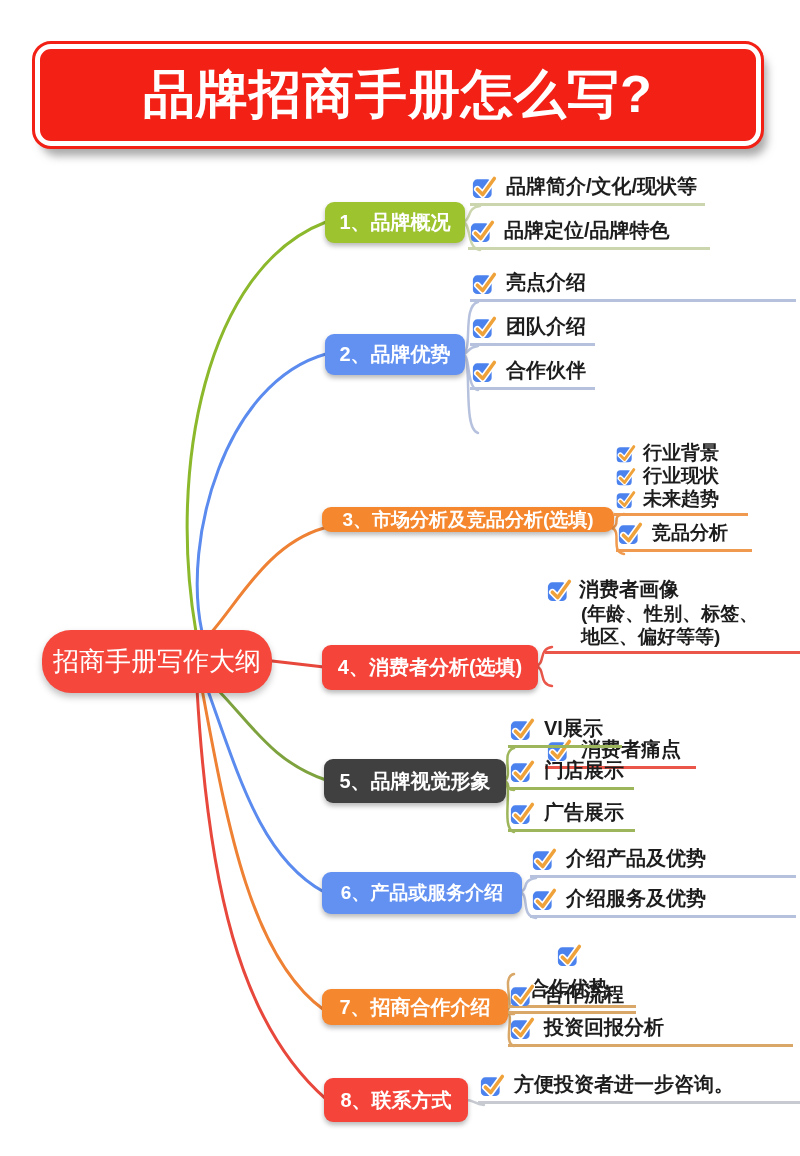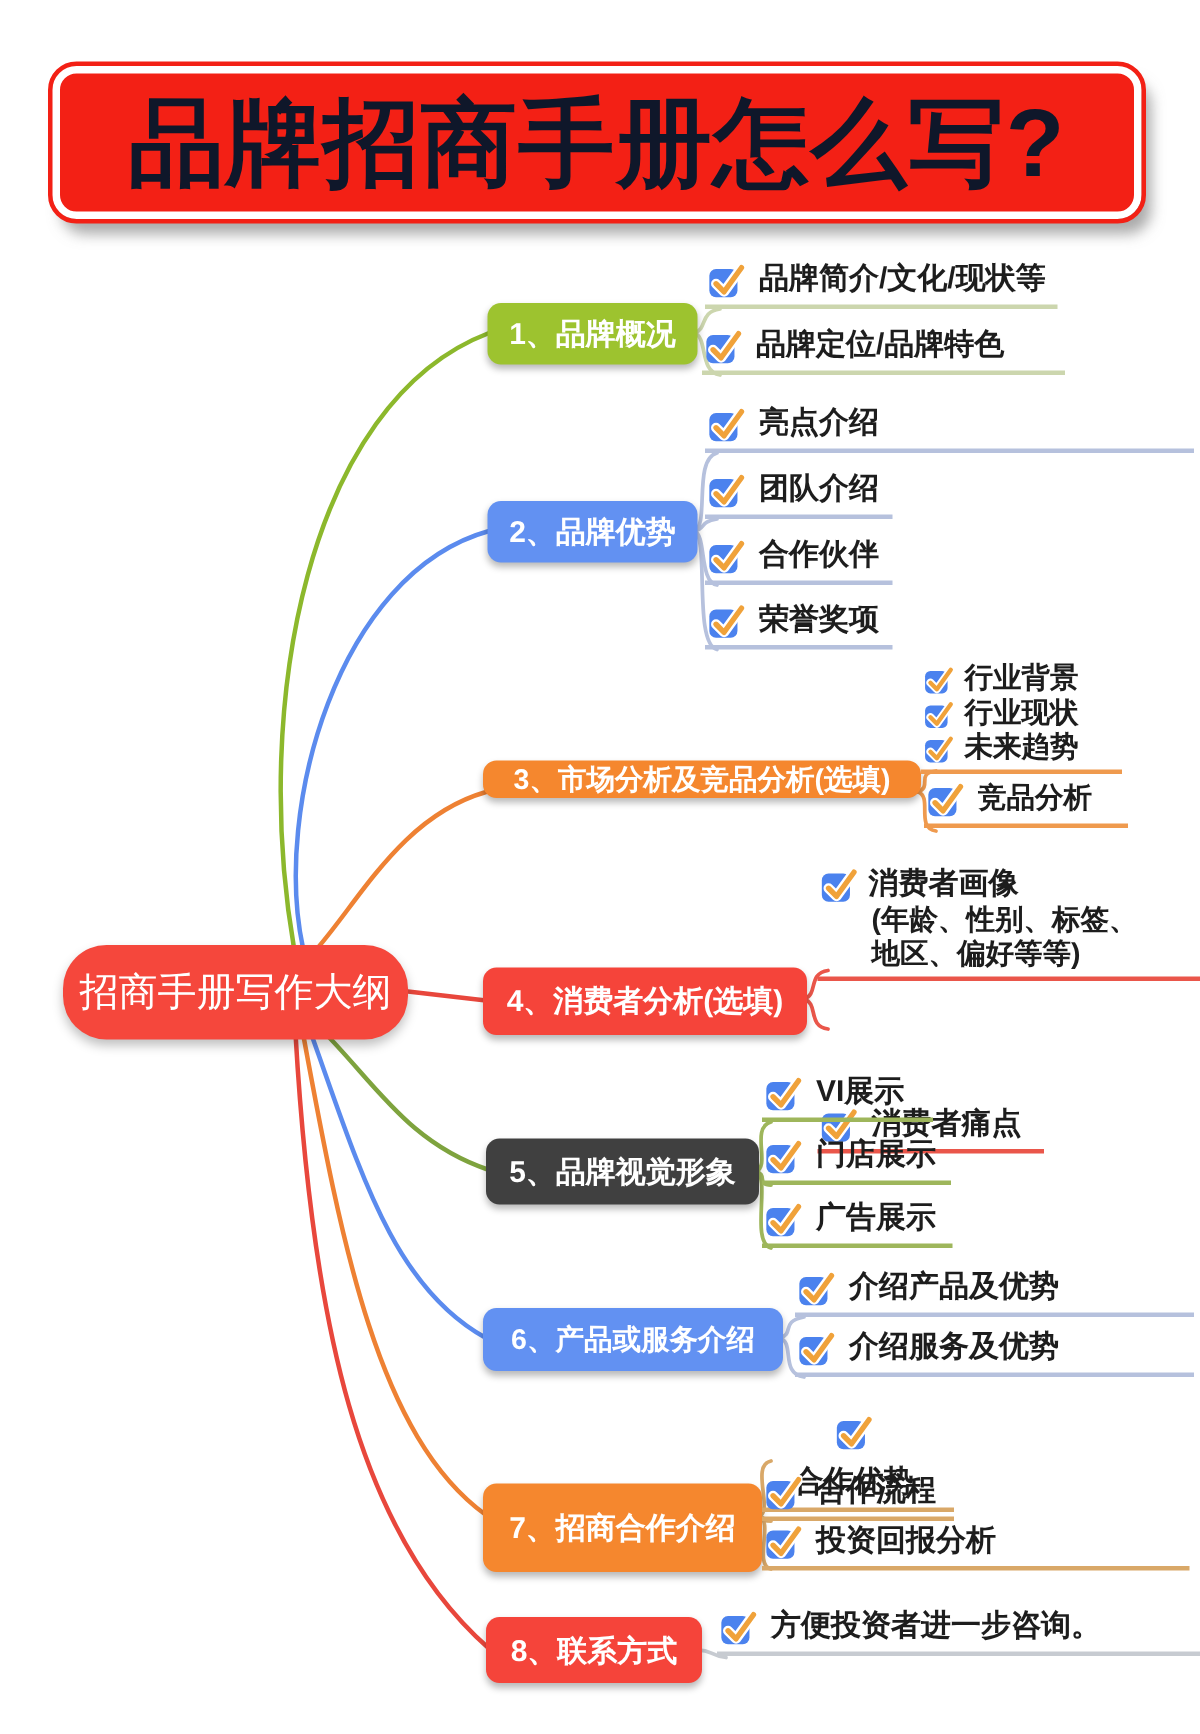--- a/index.html
+++ b/index.html
@@ -3,39 +3,39 @@
 <meta charset="utf-8">
 <style>
   html,body{margin:0;padding:0;background:#ffffff;}
   #canvas{position:relative;width:800px;height:1156px;background:#ffffff;overflow:hidden;
           font-family:"Liberation Sans","DejaVu Sans",sans-serif;}
   
   .banner{position:absolute;left:35px;top:44px;width:716px;height:92px;
           background:#f32015;border:5px solid #ffffff;outline:3px solid #f32015;
           border-radius:16px;display:flex;align-items:center;justify-content:center;
           box-shadow:6px 10px 9px rgba(100,100,100,.55);z-index:3;}
-  .banner span{color:#0f172a;font-size:64px;font-weight:900;letter-spacing:1px;white-space:nowrap;}
+  .banner span{color:#ffffff;font-size:52px;font-weight:900;letter-spacing:1px;white-space:nowrap;}
   
   #wires{position:absolute;left:0;top:0;z-index:1;pointer-events:none;}
   
   .root{position:absolute;left:42px;top:630px;width:230px;height:63px;border-radius:29px;
         background:#f5473c;color:#fff;font-size:26px;font-weight:normal;display:flex;
         align-items:center;justify-content:center;box-shadow:0 4px 7px rgba(0,0,0,.25);
         z-index:2;white-space:nowrap;}
   
   .bnode{position:absolute;border-radius:9px;color:#fff;font-weight:bold;font-size:20px;
          display:flex;align-items:center;justify-content:center;z-index:2;white-space:nowrap;
          box-shadow:0 3px 5px rgba(0,0,0,.28);}
   #b1{left:325px;top:202px;width:140px;height:41px;background:#9dc32f;}
   #b2{left:325px;top:334px;width:140px;height:41px;background:#6291f2;}
   #b3{left:322px;top:507px;width:292px;height:25px;background:#f5872e;font-size:19px;}
   #b4{left:322px;top:645px;width:216px;height:45px;background:#f5443a;text-align:right;}
   #b5{left:324px;top:759px;width:182px;height:44px;background:#404040;}
   #b6{left:322px;top:872px;width:200px;height:42px;background:#6291f2;font-size:19px;}
-  #b7{left:322px;top:989px;width:186px;height:59px;background:#f5872e;}
+  #b7{left:322px;top:989px;width:186px;height:36px;background:#f5872e;}
   #b8{left:324px;top:1078px;width:144px;height:44px;background:#f5443a;}
   
   .leaf{position:absolute;display:flex;align-items:center;gap:9px;z-index:2;
         padding:2px 8px 4px 2px;border-bottom:3px solid;color:#1d1d1d;
         font-weight:bold;font-size:20px;line-height:25px;white-space:nowrap;}
   .cb{width:25px;height:25px;flex:0 0 auto;overflow:visible;}
   .cb-s{width:20px;height:20px;flex:0 0 auto;overflow:visible;}
   .u1{border-color:#ccd6ae;} .u2{border-color:#b6c1dd;} .u3{border-color:#ef9a4e;}
   .u4{border-color:#ea564a;} .u5{border-color:#9eb65b;} .u6{border-color:#b6c1dd;}
   .u7{border-color:#d9a868;} .u8{border-color:#c7cbd1;}
@@ -151,26 +151,20 @@
         <use href="#cbsym"></use>
       </svg>
     <span>团队介绍</span>
   </div>
   <div class="leaf u2" id="l2c">
     <svg class="cb">
         <use href="#cbsym"></use>
       </svg>
     <span>合作伙伴</span>
   </div>
-  <div class="leaf u2" id="l2d">
-    <svg class="cb">
-        <use href="#cbsym"></use>
-      </svg>
-    <span>荣誉奖项</span>
-  </div>
 
   <div class="mgroup" id="l3grp">
     <div class="mrow">
         <svg class="cb-s">
           <use href="#cbsym"></use>
         </svg>
       <span>行业背景</span>
       </div>
     <div class="mrow">
         <svg class="cb-s">

